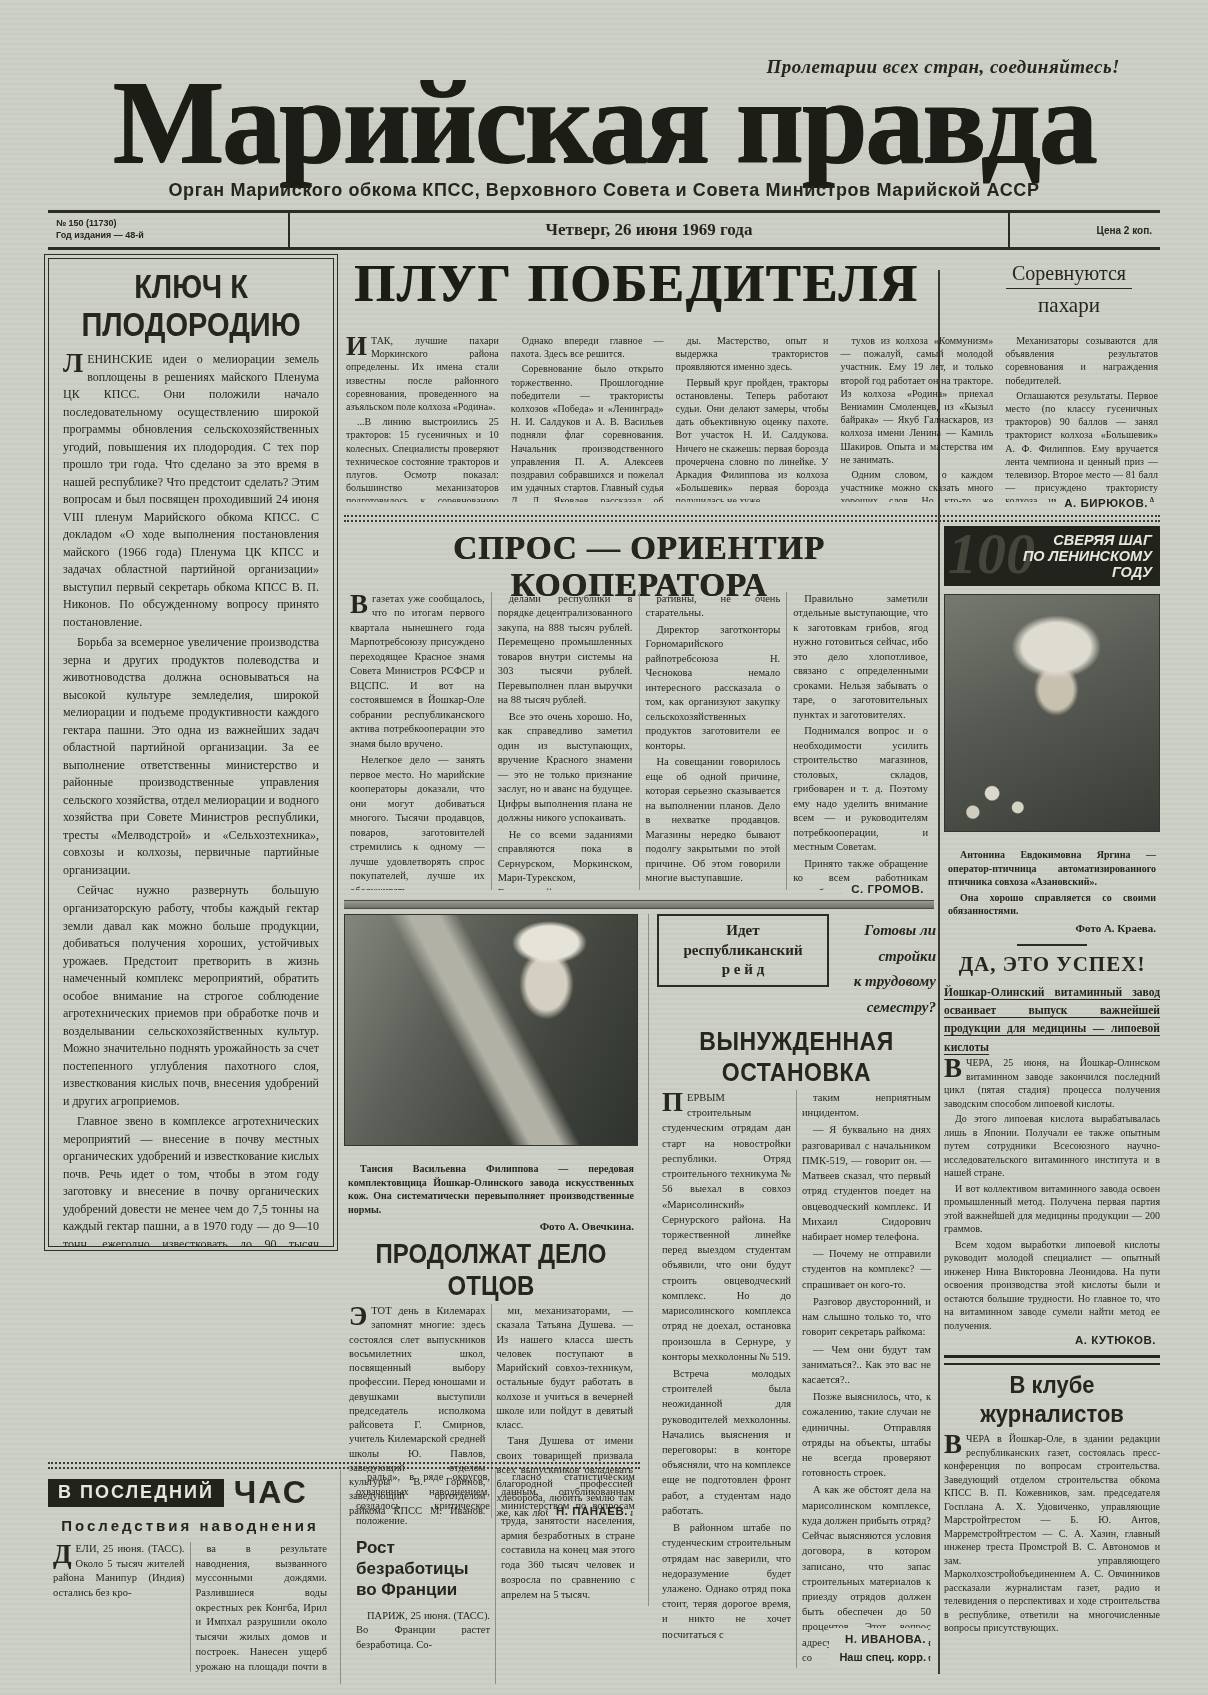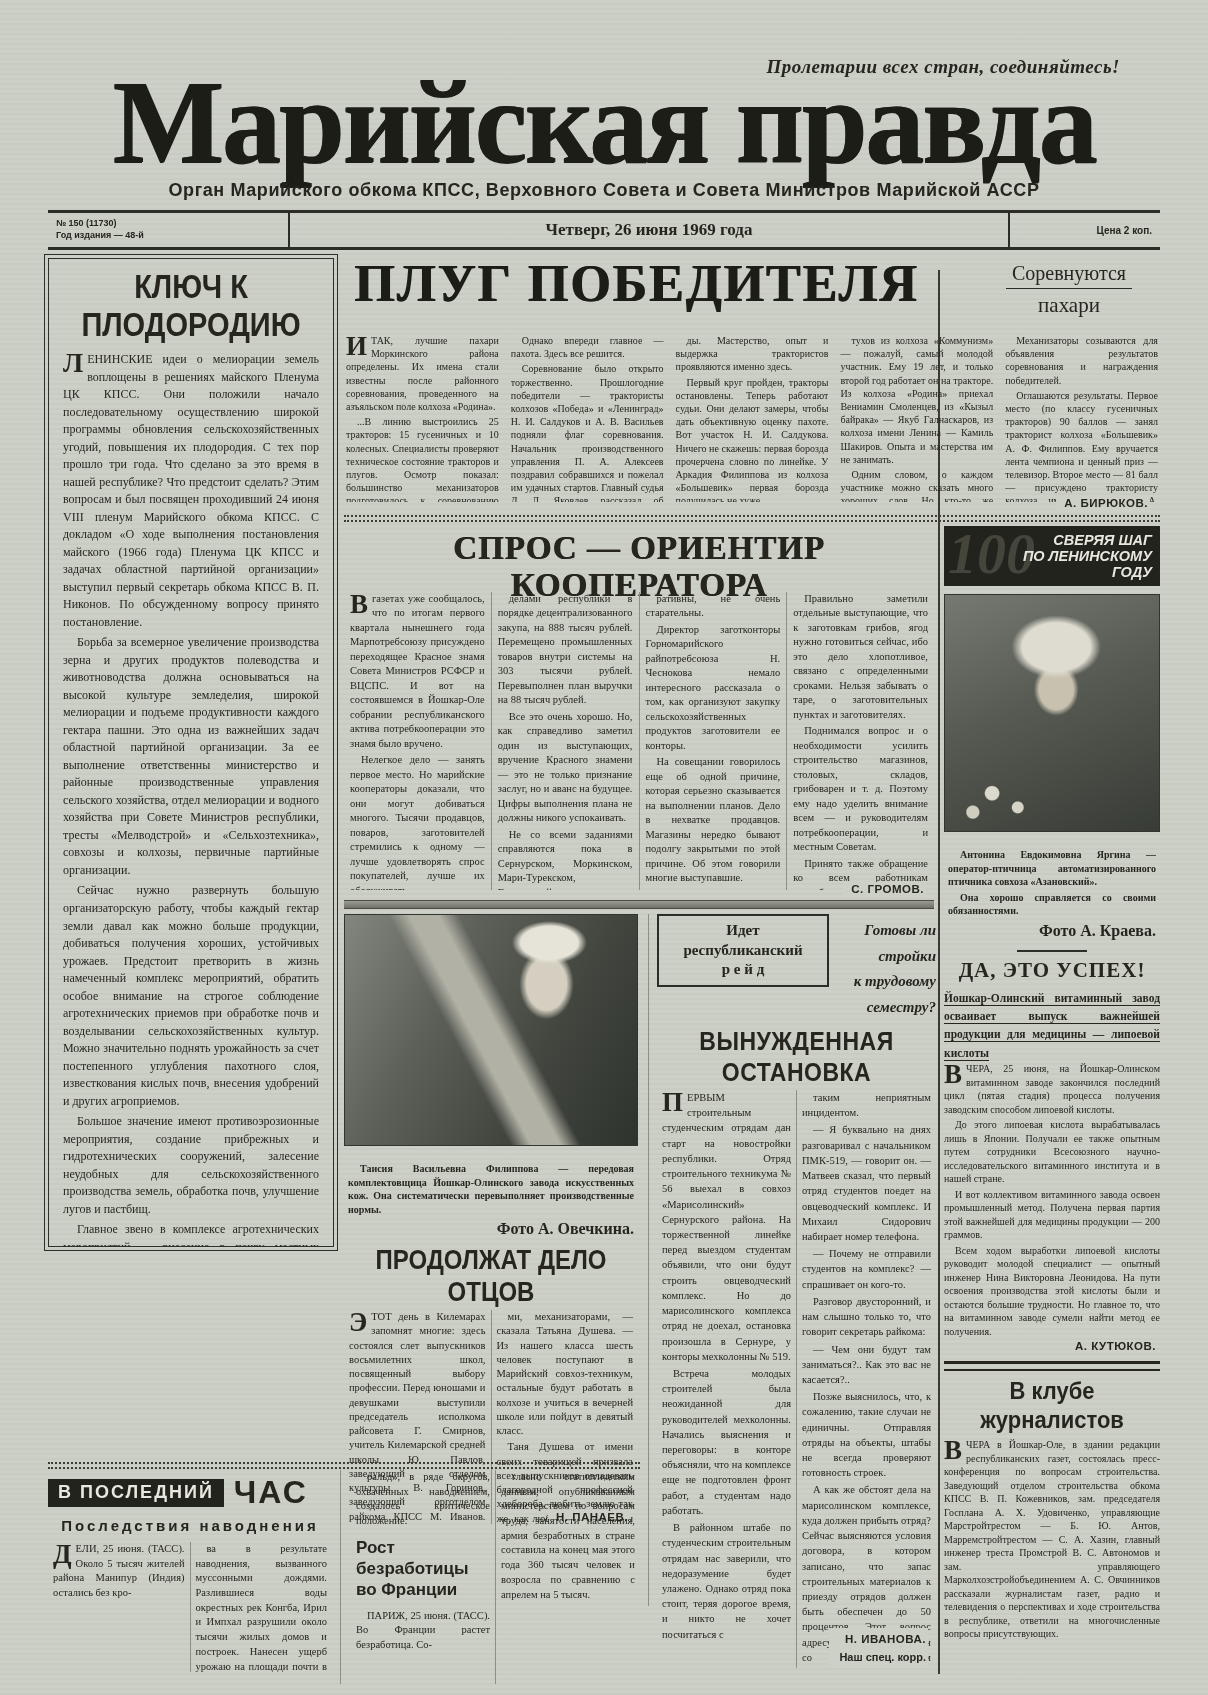--- a/index.html
+++ b/index.html
@@ -63,21 +63,21 @@
   .midleft{position:absolute;left:296px;top:656px;width:294px;}
   .photo-frame{border:1px solid #34342e;box-sizing:border-box;}
   .photo1{width:100%;height:232px;
      background:
        radial-gradient(ellipse 52px 30px at 70% 12%, #e6e3d8 0 55%, rgba(230,227,216,0) 72%),
        radial-gradient(ellipse 40px 52px at 69% 30%, #d4cfc0 0 50%, rgba(212,207,192,0) 68%),
        linear-gradient(62deg, rgba(0,0,0,0) 40%, #b2b1a6 45% 52%, rgba(0,0,0,0) 57%),
        linear-gradient(118deg,#83867d 0%,#5c6058 34%,#42463f 66%,#2f332e 100%);}
   .caption{font-size:10px;line-height:1.35;font-weight:bold;text-align:justify;padding:16px 4px 2px;}
   .caption p{margin:0 0 2px;text-indent:12px;}
-  .credit{text-align:right;font-weight:bold;font-size:16px;padding:0 4px 2px;}
+  .credit{text-align:right;font-weight:bold;font-size:11px;padding:0 4px 2px;}
   .fathers-head{margin:8px 0 6px;text-align:center;font-family:"Liberation Sans",sans-serif;
            font-size:24px;font-weight:bold;transform:scale(1,1.12);}
   .fathers-cols{position:relative;height:214px;display:flex;overflow:hidden;}
   .fathers-cols .col{flex:1;font-size:10.5px;line-height:1.36;text-align:justify;padding:0 5px;overflow:hidden;}
   .fathers-cols .col + .col{border-left:1px solid #8d8f83;}
   
   .vyn{position:absolute;left:600px;top:656px;width:288px;height:692px;border-left:1px solid #8d8f83;
        box-sizing:border-box;padding-left:8px;}
   .vyn-kickers{display:flex;align-items:flex-start;gap:10px;}
   .rejd-box{border:2px solid #2c2c26;padding:5px 8px;text-align:center;font-weight:bold;font-size:15px;line-height:1.3;width:152px;}
@@ -150,21 +150,20 @@
 
   <div class="main">
     <div class="divider-main"></div>
 
     <div class="leftbox">
       <h1>КЛЮЧ К ПЛОДОРОДИЮ</h1>
       <div class="bodytext dropcap">
           <p>ЛЕНИНСКИЕ идеи о мелиорации земель воплощены в решениях майского Пленума ЦК КПСС. Они положили начало последовательному осуществлению широкой программы обновления сельскохозяйственных угодий, повышения их плодородия. С тех пор прошло три года. Что сделано за это время в нашей республике? Что предстоит сделать? Этим вопросам и был посвящен проходивший 24 июня VIII пленум Марийского обкома КПСС. С докладом «О ходе выполнения постановления майского (1966 года) Пленума ЦК КПСС и задачах областной партийной организации» выступил первый секретарь обкома КПСС В. П. Никонов. По обсужденному вопросу принято постановление.</p>
           <p>Борьба за всемерное увеличение производства зерна и других продуктов полеводства и животноводства должна основываться на высокой культуре земледелия, широкой мелиорации и подъеме продуктивности каждого гектара пашни. Это одна из важнейших задач областной партийной организации. За ее выполнение ответственны министерство и районные производственные управления сельского хозяйства, отдел мелиорации и водного хозяйства при Совете Министров республики, тресты «Мелводстрой» и «Сельхозтехника», совхозы и колхозы, первичные партийные организации.</p>
           <p>Сейчас нужно развернуть большую организаторскую работу, чтобы каждый гектар земли давал как можно больше продукции, добиваться получения хороших, устойчивых урожаев. Предстоит претворить в жизнь намеченный комплекс мероприятий, обратить особое внимание на строгое соблюдение агротехнических приемов при обработке почв и возделывании сельскохозяйственных культур. Можно значительно поднять урожайность за счет постепенного углубления пахотного слоя, известкования кислых почв, внесения удобрений и других агроприемов.</p>
-          <p>Большое значение имеют противоэрозионные мероприятия, создание прибрежных и гидротехнических сооружений, залесение неудобных для сельскохозяйственного производства земель, обработка почв, улучшение лугов и пастбищ.</p>
           <p>Главное звено в комплексе агротехнических мероприятий — внесение в почву местных органических удобрений и известкование кислых почв. Речь идет о том, чтобы в этом году заготовку и внесение в почву органических удобрений довести не менее чем до 7,5 тонны на каждый гектар пашни, а в 1970 году — до 9—10 тонн, ежегодно известковать до 90 тысяч гектаров.</p>
           <p>Объем работы большой. Надо улучшить руководство механизированными отрядами, занятыми заготовкой и вывозкой удобрений, известкованием почв. Чтобы они действовали с максимальной отдачей, следует разработать мероприятия по высокопроизводительному использованию техники, добиться выполнения установленных норм выработки.</p>
         </div>
     </div>
 
     <div class="plug">
       <div class="plug-head">ПЛУГ ПОБЕДИТЕЛЯ</div>
       <div class="plug-kicker">
         <span class="k1">Соревнуются</span>
         <span class="k2">пахари</span>

